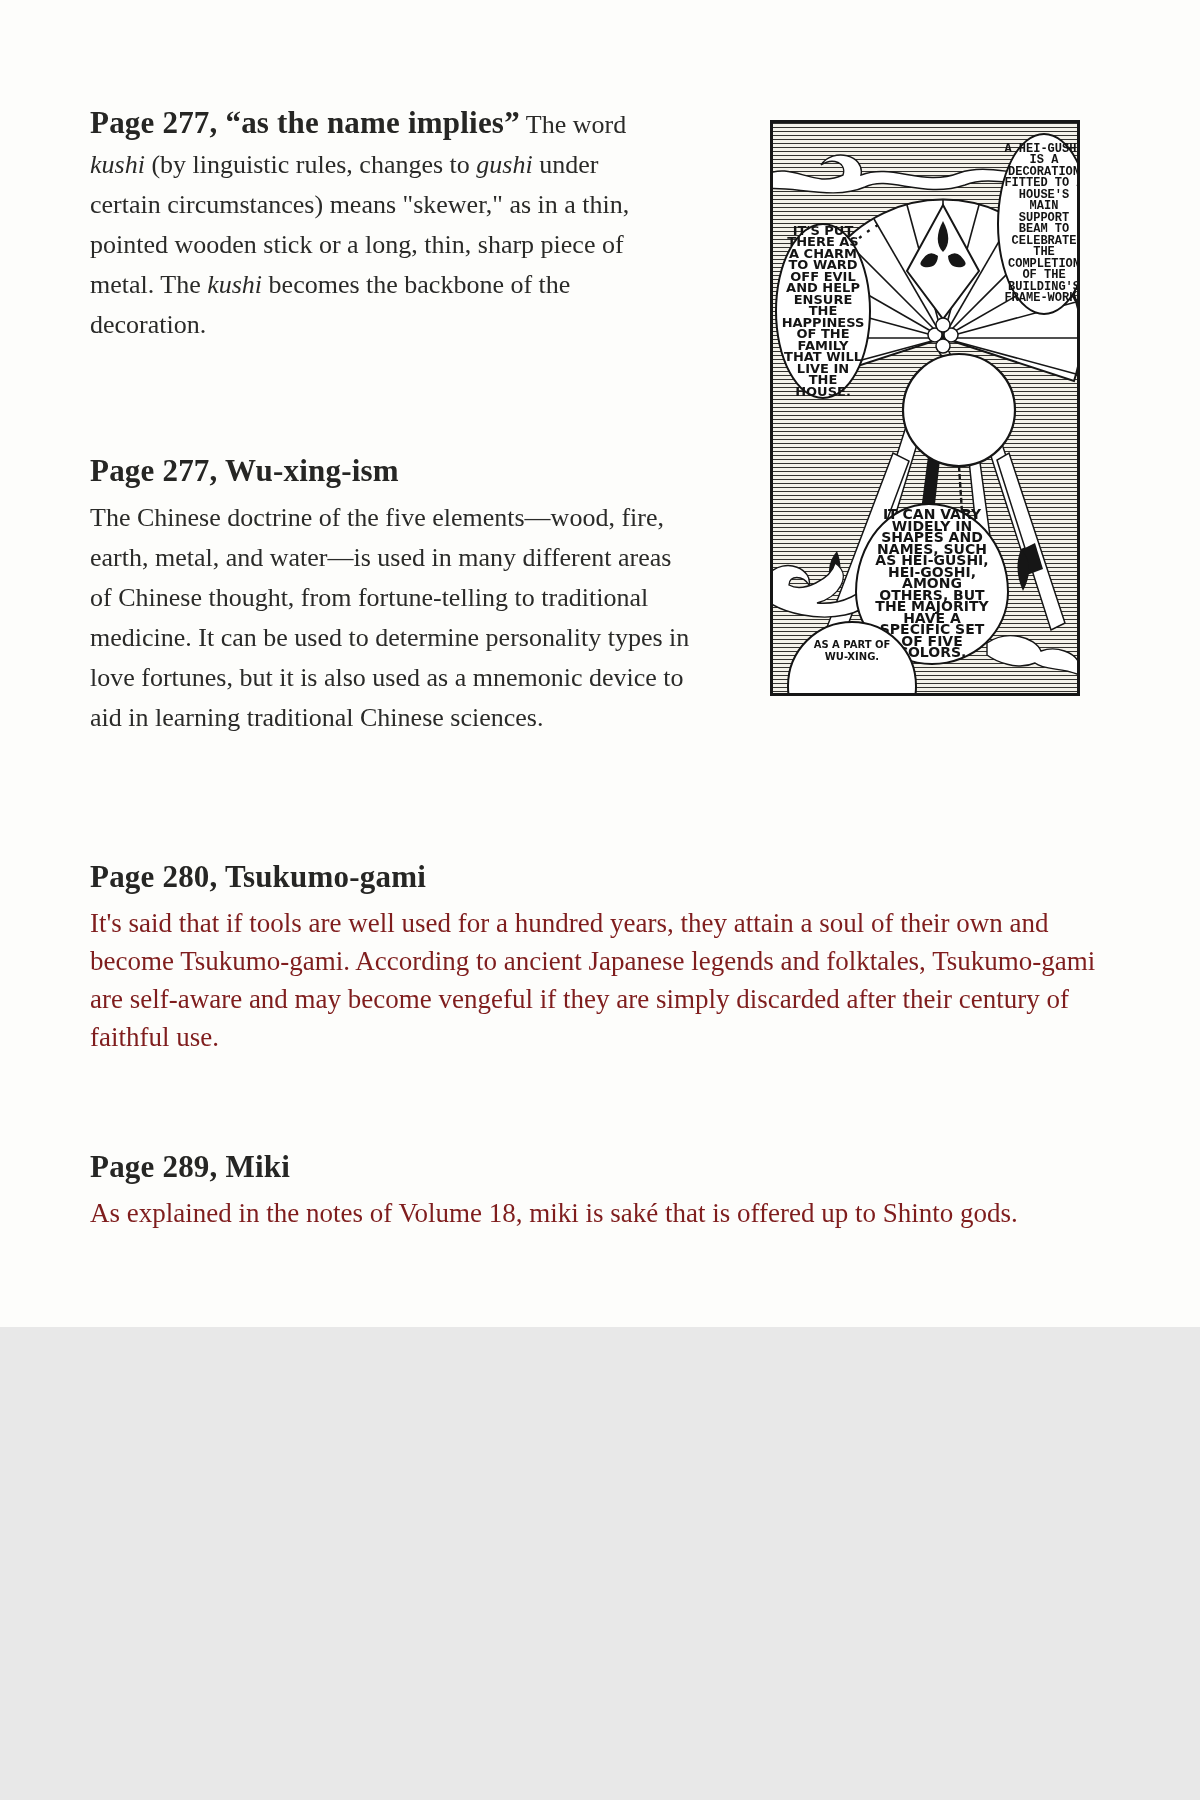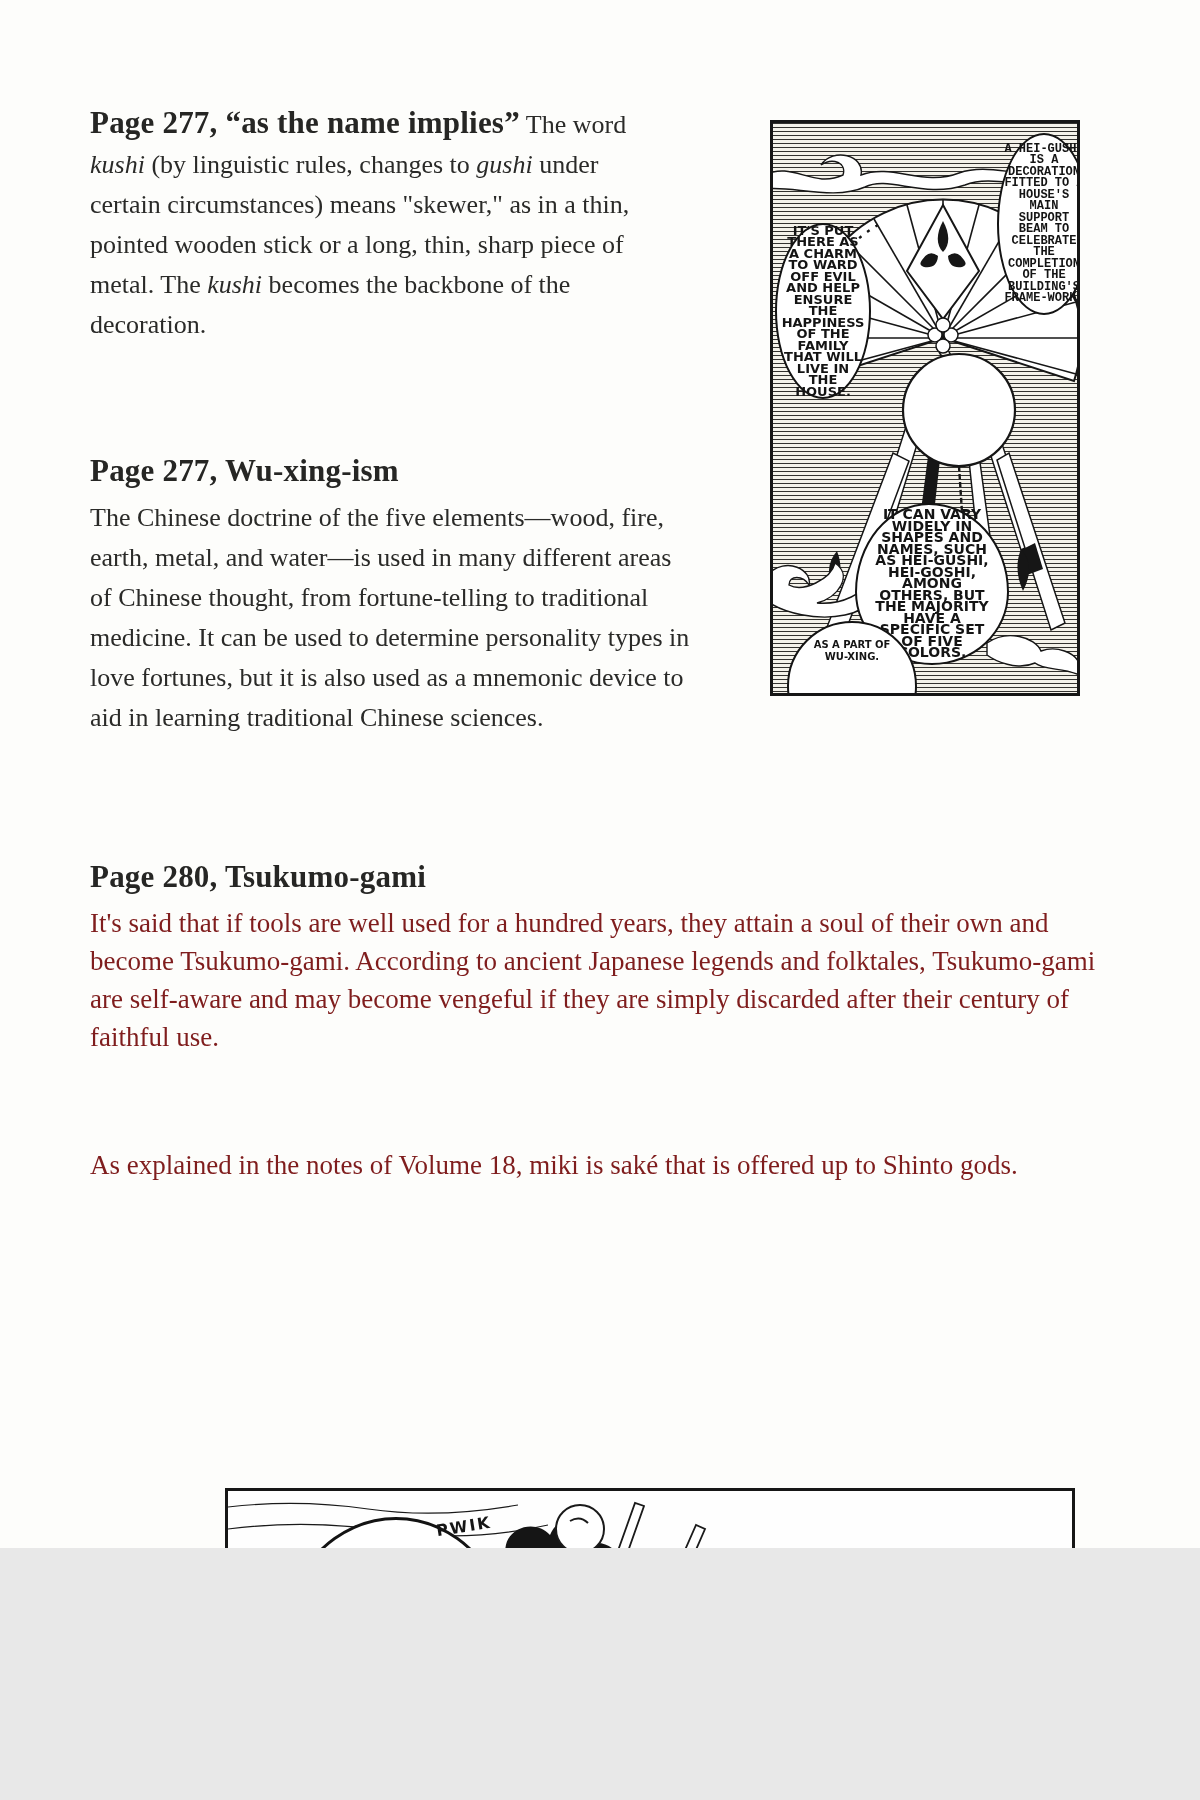--- a/index.html
+++ b/index.html
@@ -1,17 +1,17 @@
 <!DOCTYPE html>
 <html><head>
 <meta charset="utf-8">
 <style>
   html,body { margin:0; padding:0; background:#e8e8e8; }
   .page {
-    position:relative; width:1200px; height:1548px; margin:0 auto;
+    position:relative; width:1200px; height:1327px; margin:0 auto;
     background:#fdfdfb; color:#1d1d1b; overflow:hidden;
     font-family:"Liberation Serif", serif;
   }
   
   .entry { position:absolute; }
   .heading { font-weight:700; font-size:31px; letter-spacing:.2px; color:#262624; }
   .heading.block { display:block; margin:3px 0 9px 0; }
   .body-text { font-size:26px; line-height:40px; color:#2a2a28; }
   .body-wide { font-size:27px; line-height:38px; color:#7f1d1d; }
   .body-text i, .body-wide i { font-style:italic; }
@@ -75,20 +75,21 @@
     <span class="heading block">Page 277, Wu-xing-ism</span>
     <p class="body-text">The Chinese doctrine of the five elements—wood, fire, earth, metal, and water—is used in many different areas of Chinese thought, from fortune-telling to traditional medicine. It can be used to determine personality types in love fortunes, but it is also used as a mnemonic device to aid in learning traditional Chinese sciences.</p>
   </div>
 
   <div class="entry" id="s3">
     <span class="heading block">Page 280, Tsukumo-gami</span>
     <p class="body-wide">It's said that if tools are well used for a hundred years, they attain a soul of their own and become Tsukumo-gami. According to ancient Japanese legends and folktales, Tsukumo-gami are self-aware and may become vengeful if they are simply discarded after their century of faithful use.</p>
   </div>
 
   <div class="entry" id="s4">
+    <span class="heading block">Page 289, Miki</span>
     <p class="body-wide">As explained in the notes of Volume 18, miki is saké that is offered up to Shinto gods.</p>
   </div>
 
 
   <div class="panel" id="panel-top">
     <svg width="304" height="570" viewBox="0 0 304 570">
 
       <g fill="#fff" stroke="#161616" stroke-width="1.4">
         <path d="M-8,52 C20,38 40,66 70,52 C74,40 60,34 48,42 C60,24 92,32 88,52 C120,40 150,64 186,50 C220,38 252,60 306,46 L306,58 C258,70 222,50 192,62 C150,76 116,52 92,64 C60,78 18,62 -8,66 Z"></path>
         <path d="M196,100 C220,90 240,106 268,96 C288,88 300,100 306,96 L306,108 C292,112 276,102 256,110 C232,118 210,104 196,112 Z"></path>

